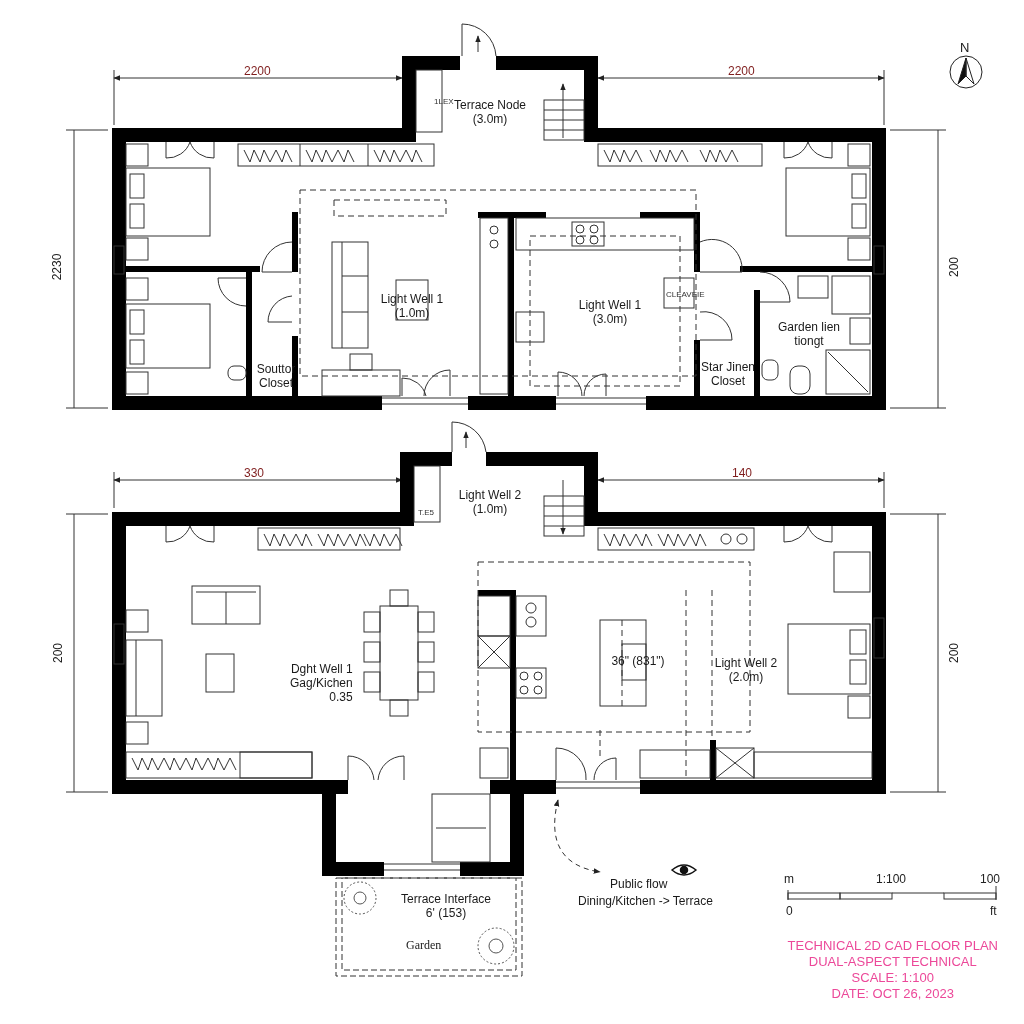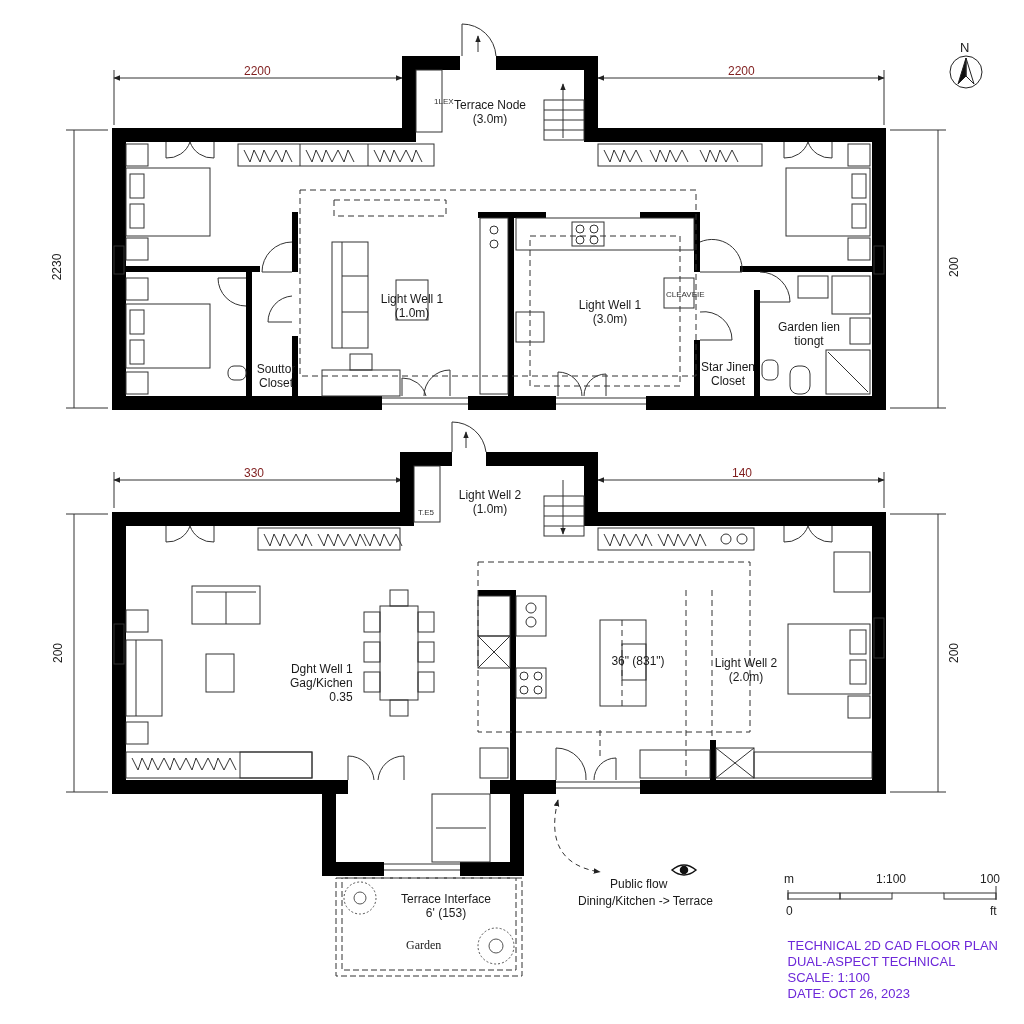--- a/index.html
+++ b/index.html
@@ -3,21 +3,21 @@
 <meta charset="utf-8">
 <style>
   html, body { margin: 0; padding: 0; background: #ffffff; }
   body { width: 1024px; height: 1024px; position: relative; overflow: hidden;
          font-family: "Liberation Sans", sans-serif; color: #1a1a1a; }
   svg.plan { position: absolute; left: 0; top: 0; }
   .lbl { position: absolute; font-size: 12px; line-height: 14px; text-align: center; color: #1a1a1a; white-space: nowrap; }
   .lbl-l { text-align: right; margin-top: 12px; }
   .dim { position: absolute; font-size: 12px; color: #7f1d1d; }
   .dim-v { position: absolute; font-size: 12px; color: #222; transform: rotate(-90deg); transform-origin: center center; }
-  .tb { position: absolute; right: 26px; top: 938px; text-align: left; font-size: 13px; line-height: 16px; color: #6d28d9; }
+  .tb { position: absolute; right: 26px; top: 938px; text-align: center; font-size: 13px; line-height: 16px; color: #ec4899; }
   .scale-t { position: absolute; font-size: 12px; color: #222; }
   .north { position: absolute; font-size: 13px; }
   .tiny { position: absolute; font-size: 8px; color: #333; }
 </style>
 </head>
 <body>
 
 <svg class="plan" width="1024" height="1024" viewBox="0 0 1024 1024">
   <defs>
     <marker id="arr" viewBox="0 0 10 10" refX="9" refY="5" markerWidth="7" markerHeight="7" orient="auto-start-reverse">

